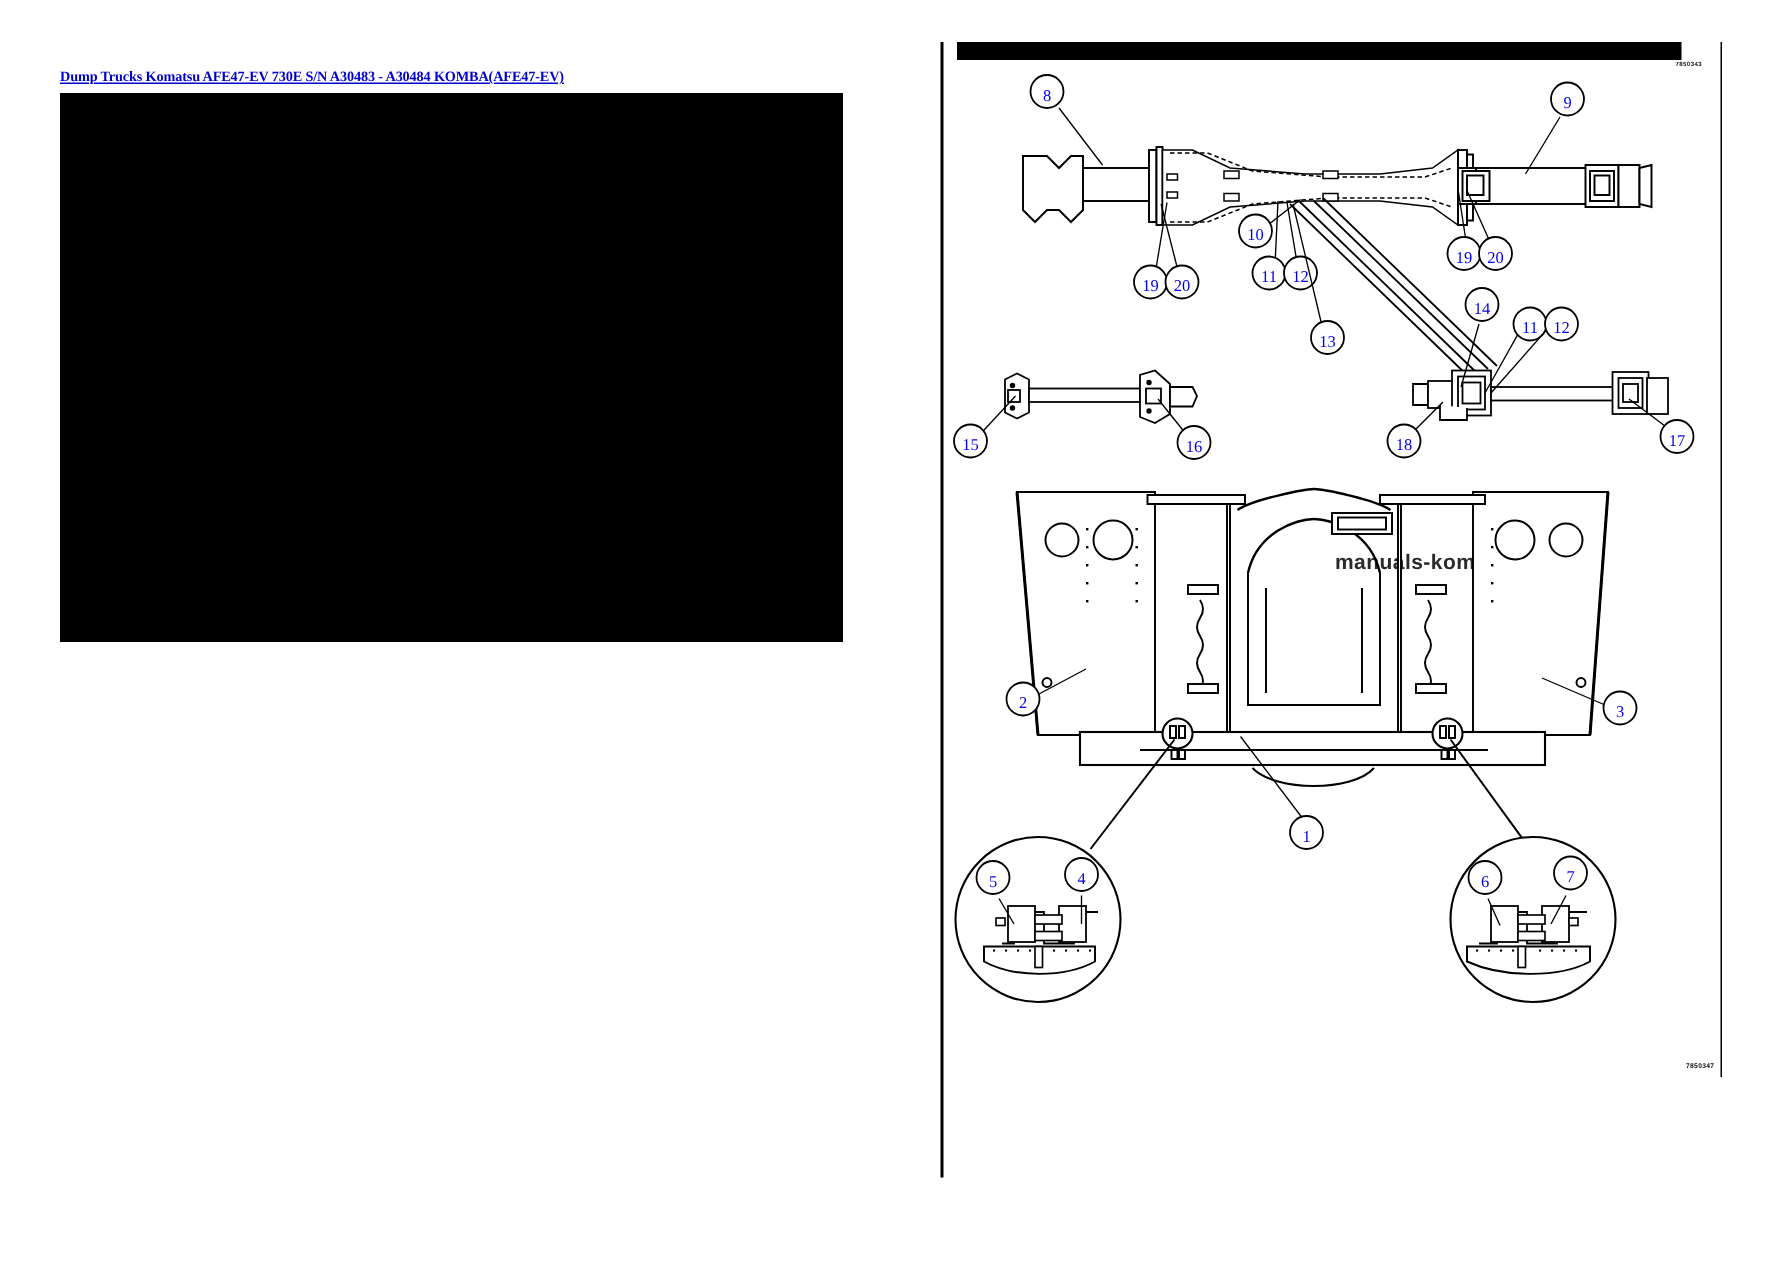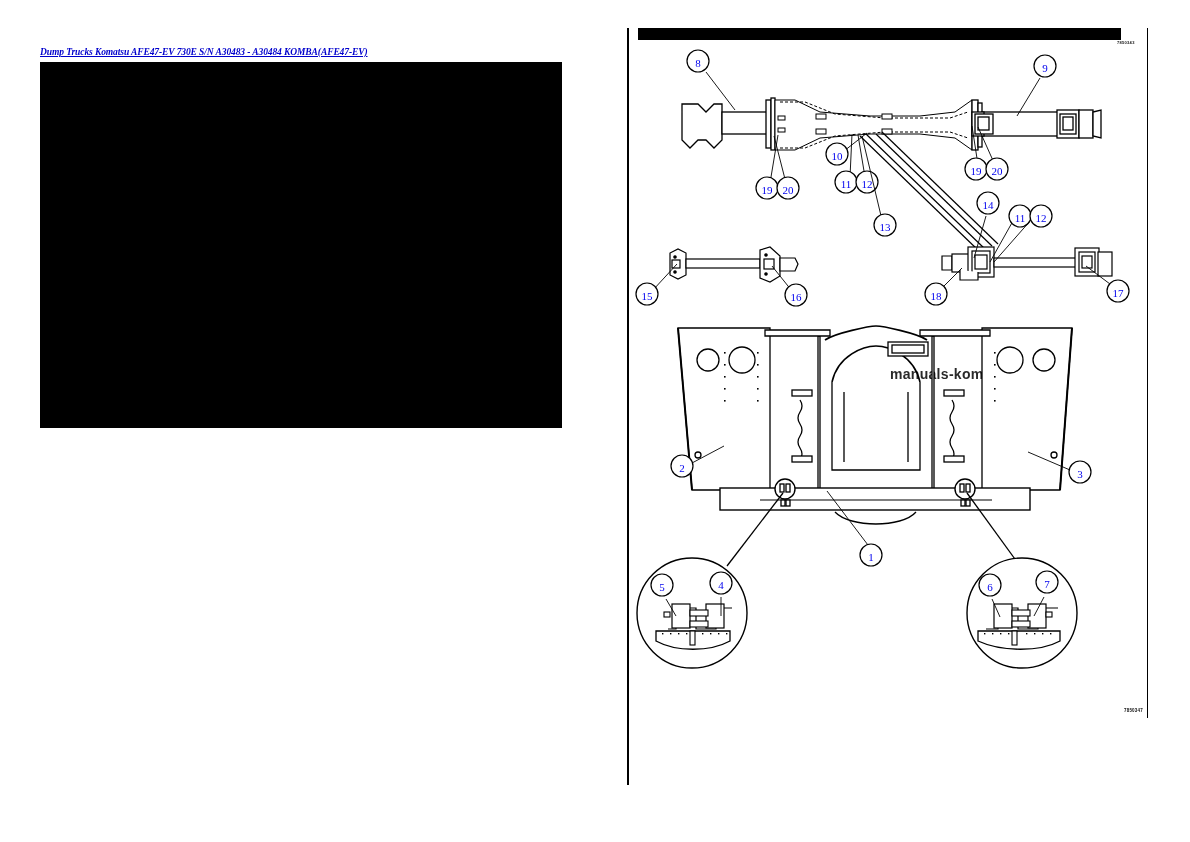--- a/index.html
+++ b/index.html
@@ -15,21 +15,20 @@
     overflow: hidden;
   }
 
   
   #left-panel {
     position: absolute;
     left: 0;
     top: 0;
     width: 620px;
     height: 842px;
-    font-style: italic;
   }
 
   #doc-title-link {
     position: absolute;
     left: 40px;
     top: 46px;
     font-family: "Liberation Serif", serif;
     font-size: 9.5px;
     font-weight: bold;
     color: #0000cc;

